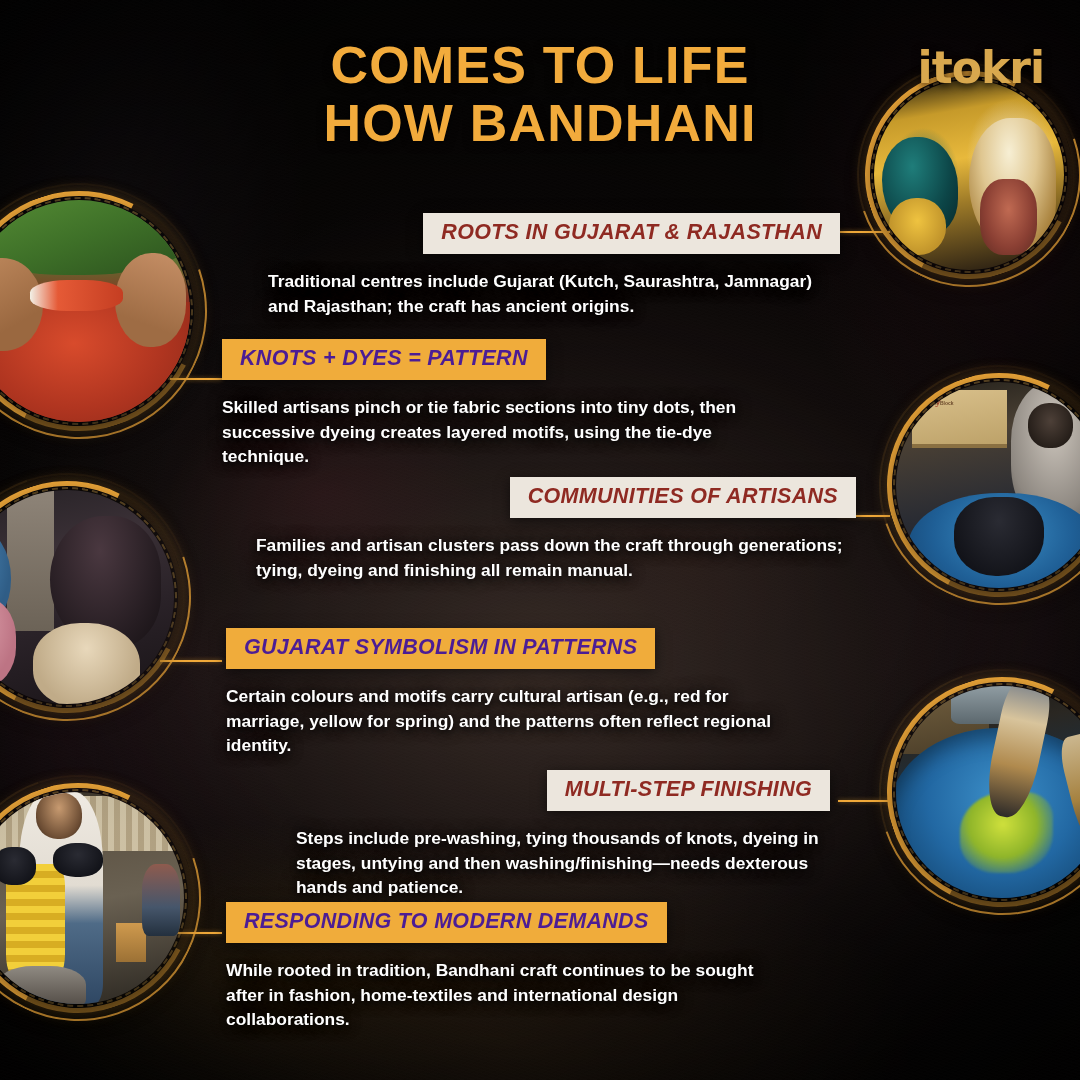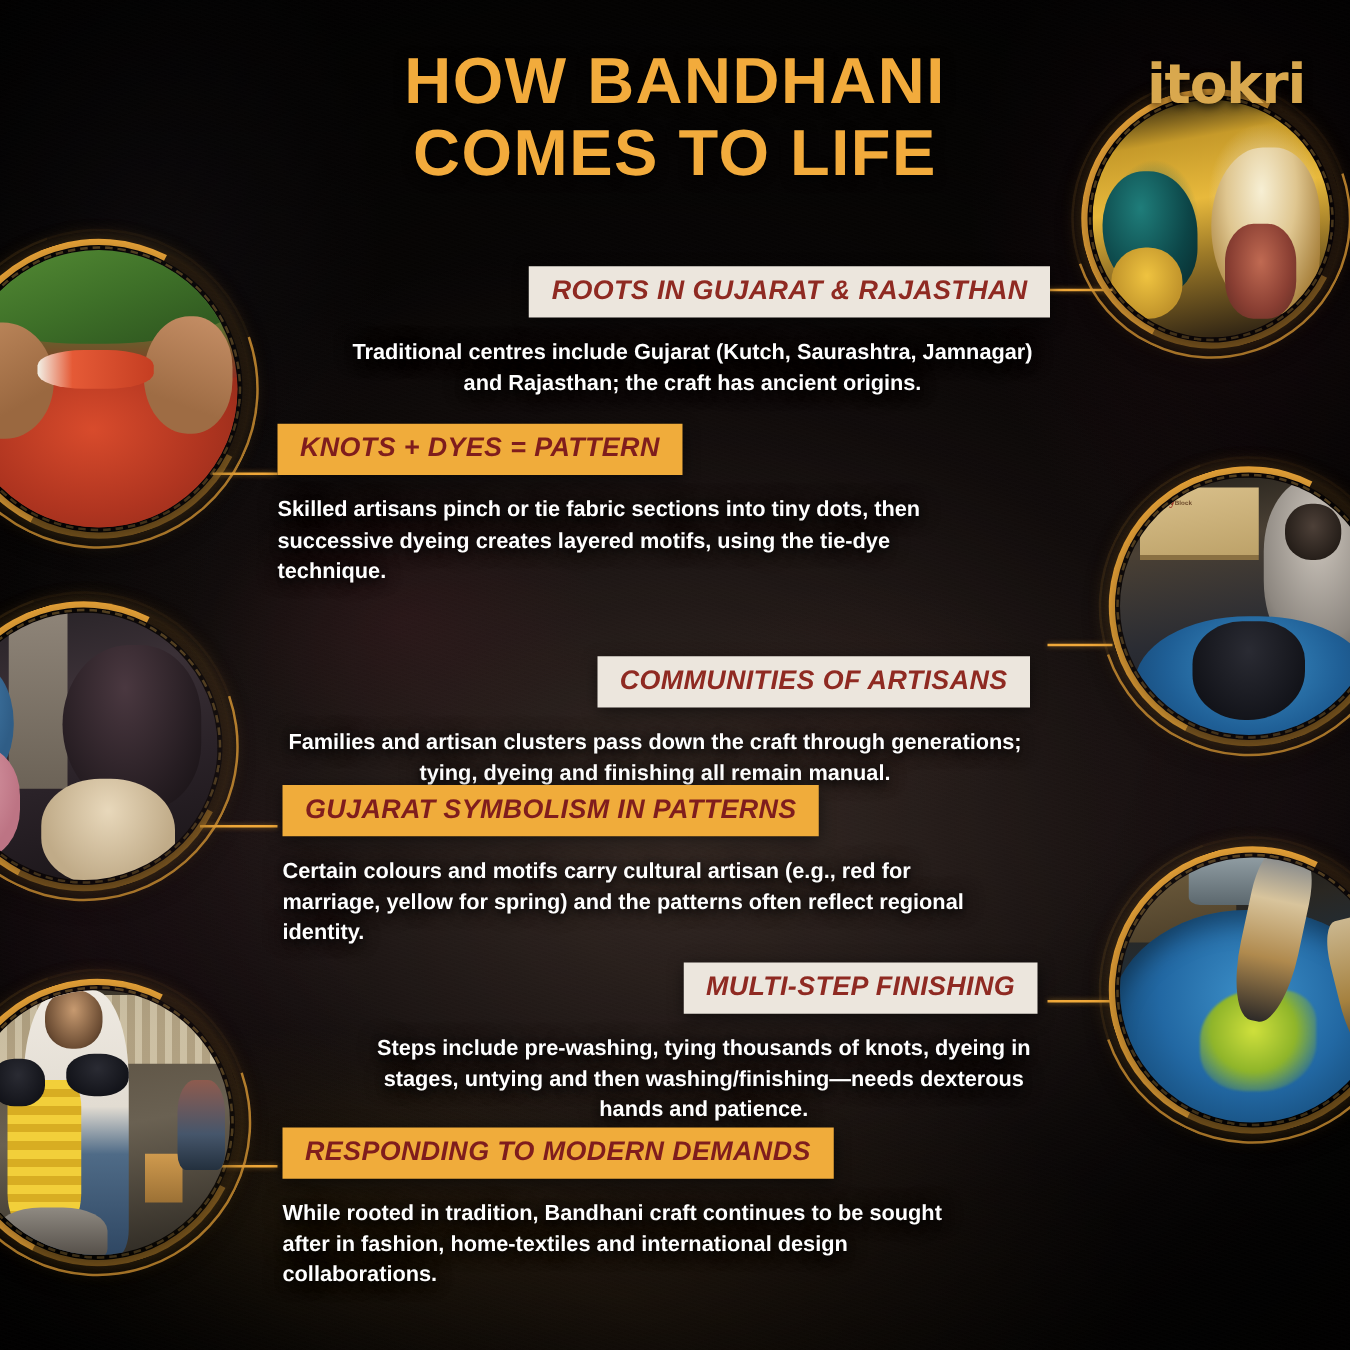--- a/index.html
+++ b/index.html
@@ -359,50 +359,50 @@
     display: inline-block;
     padding: 7px 18px 9px 18px;
     font-size: 21.5px;
     font-weight: 700;
     font-style: italic;
     letter-spacing: .3px;
     white-space: nowrap;
     box-shadow: 0 3px 12px rgba(0,0,0,.55);
   }
   .sec-header.cream { background: #ece6dd; color: #8f2a22; }
-  .sec-header.amber { background: #f0ac3b; color: #7f1d1d; }
+  .sec-header.amber { background: #f0ac3b; color: #4c1d95; }
 
   .sec-body {
     margin-top: 15px;
     color: #ffffff;
     font-size: 17.4px;
     font-weight: 700;
     line-height: 1.42;
     text-shadow: 0 2px 7px rgba(0,0,0,.9), 0 0 16px rgba(0,0,0,.7);
   }
-  .align-right { text-align: center; }
+  .align-right { text-align: left; }
   .align-left  { text-align: left; }
 </style>
 </head>
 <body>
 
 <div id="poster">
 
   <div class="bg-layer bg-base"></div>
   <div class="bg-layer bg-figure-left"></div>
   <div class="bg-layer bg-figure-right"></div>
   <div class="bg-layer bg-warm-floor"></div>
   <div class="bg-layer bg-cloth-mid"></div>
   <div class="bg-layer bg-vignette"></div>
   <div class="bg-layer bg-scrim"></div>
   <div class="bg-layer bg-grain"></div>
 
   <div class="title-block">
+    <span class="title-line">COMES TO LIFE</span>
     <span class="title-line">HOW BANDHANI</span>
-    <span class="title-line">COMES TO LIFE</span>
   </div>
 
   <div class="brand-logo">
     <span class="brand-text">itokri</span>
   </div>
 
   <div class="medallion" style="right:16px; top:80px; width:190px; height:190px;">
     <div class="ring"></div>
     <div class="ring2"></div>
     <div class="ring3"></div>
@@ -513,21 +513,21 @@
     <div class="sec-body align-right">Traditional centres include Gujarat (Kutch, Saurashtra, Jamnagar) and Rajasthan; the craft has ancient origins.</div>
   </div>
 
   <div class="section" style="left:222px; top:339px; width:530px;">
     <div style="text-align:left;">
       <div class="sec-header amber">KNOTS + DYES = PATTERN</div>
     </div>
     <div class="sec-body align-left">Skilled artisans pinch or tie fabric sections into tiny dots, then successive dyeing creates layered motifs, using the tie-dye technique.</div>
   </div>
 
-  <div class="section" style="left:224px; top:477px; width:600px;margin-top:48px;">
+  <div class="section" style="left:256px; top:477px; width:600px;">
     <div style="text-align:right;">
       <div class="sec-header cream">COMMUNITIES OF ARTISANS</div>
     </div>
     <div class="sec-body align-right">Families and artisan clusters pass down the craft through generations; tying, dyeing and finishing all remain manual.</div>
   </div>
 
   <div class="section" style="left:226px; top:628px; width:556px;">
     <div style="text-align:left;">
       <div class="sec-header amber">GUJARAT SYMBOLISM IN PATTERNS</div>
     </div>

